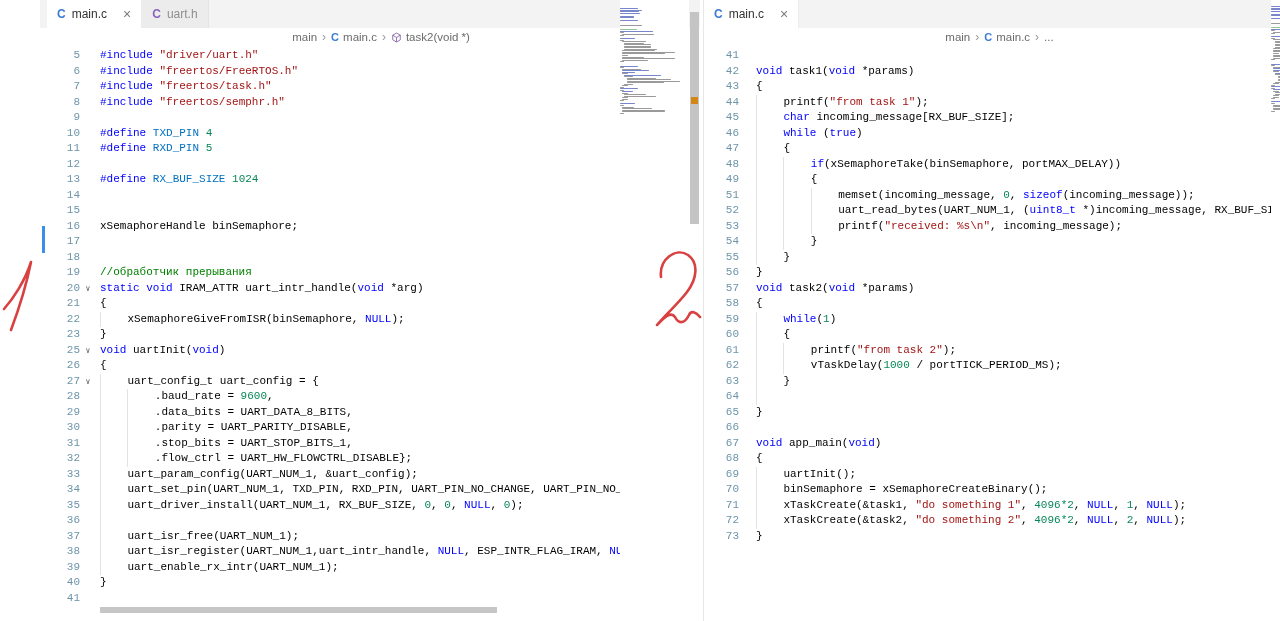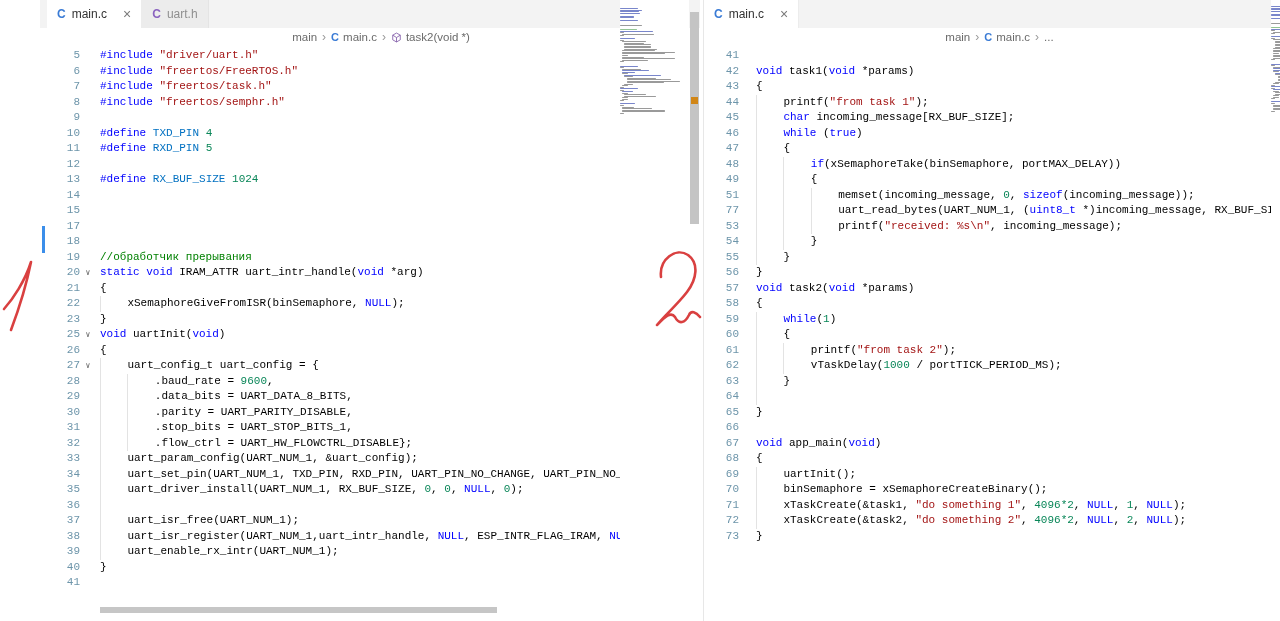--- a/index.html
+++ b/index.html
@@ -150,20 +150,25 @@
         <div class="ln">14</div>
         <div class="fold"></div>
         <div class="cl"></div>
       </div>
       <div class="row">
         <div class="ln">15</div>
         <div class="fold"></div>
         <div class="cl"></div>
       </div>
       <div class="row">
+        <div class="ln">16</div>
+        <div class="fold"></div>
+        <div class="cl"><span class="tk-p">xSemaphoreHandle binSemaphore;</span></div>
+      </div>
+      <div class="row">
         <div class="ln">17</div>
         <div class="fold"></div>
         <div class="cl"></div>
       </div>
       <div class="row">
         <div class="ln">18</div>
         <div class="fold"></div>
         <div class="cl"></div>
       </div>
       <div class="row">
@@ -419,21 +424,21 @@
         <div class="ln">49</div>
         <div class="fold"></div>
         <div class="cl"><span class="guide"></span><span class="guide"></span><span class="tk-p">{</span></div>
       </div>
       <div class="row">
         <div class="ln">51</div>
         <div class="fold"></div>
         <div class="cl"><span class="guide"></span><span class="guide"></span><span class="guide"></span><span class="tk-p">memset(incoming_message, </span><span class="tk-n">0</span><span class="tk-p">, </span><span class="tk-k">sizeof</span><span class="tk-p">(incoming_message));</span></div>
       </div>
       <div class="row">
-        <div class="ln">77</div>
+        <div class="ln">52</div>
         <div class="fold"></div>
         <div class="cl"><span class="guide"></span><span class="guide"></span><span class="guide"></span><span class="tk-p">uart_read_bytes(UART_NUM_1, (</span><span class="tk-k">uint8_t</span><span class="tk-p"> *)incoming_message, RX_BUF_SIZE,</span></div>
       </div>
       <div class="row">
         <div class="ln">53</div>
         <div class="fold"></div>
         <div class="cl"><span class="guide"></span><span class="guide"></span><span class="guide"></span><span class="tk-p">printf(</span><span class="tk-s">"received: %s\n"</span><span class="tk-p">, incoming_message);</span></div>
       </div>
       <div class="row">
         <div class="ln">54</div>

